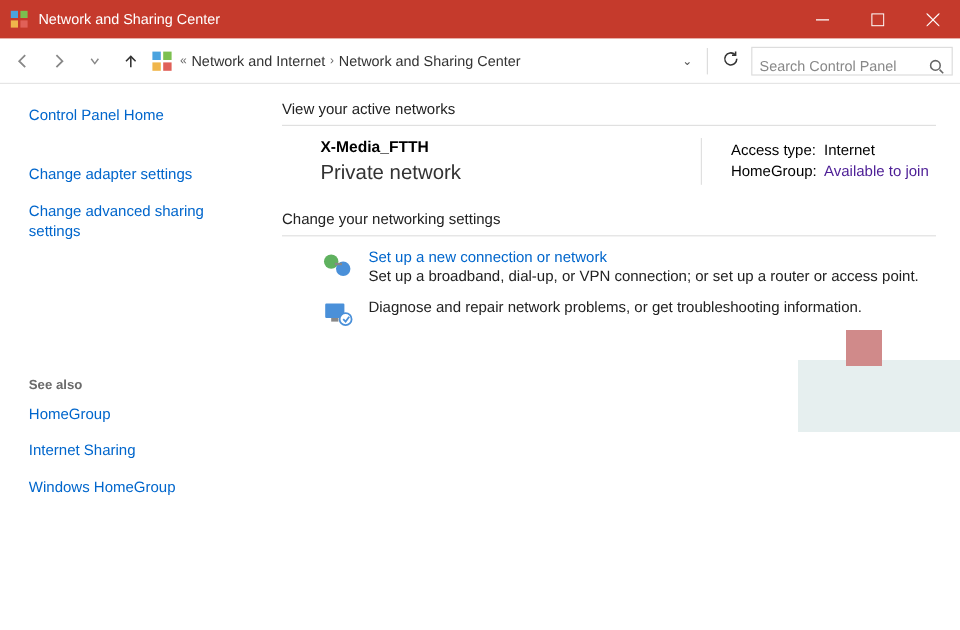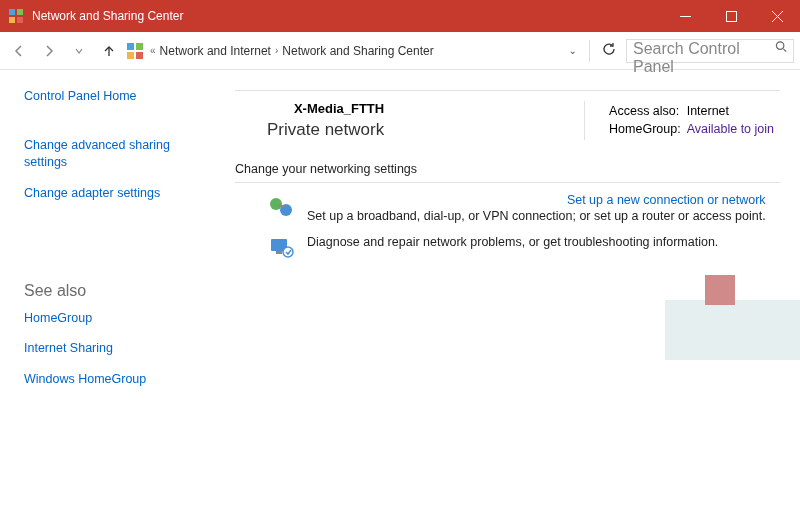--- a/index.html
+++ b/index.html
@@ -17,49 +17,49 @@
   .nav-btn { width: 26px; height: 26px; display:flex; align-items:center; justify-content:center; color:#888; }
   .nav-btn svg { stroke:#888; }
   .nav-btn.up svg { stroke:#333; }
   .cp-icon { width:18px; height:18px; }
   .breadcrumb { font-size: 12px; color:#333; display:flex; align-items:center; gap:4px; flex:1; margin-left:2px;}
   .breadcrumb .chev { color:#666; font-size:10px; }
   .breadcrumb .bc-end { margin-left:auto; margin-right:6px; display:flex; align-items:center; gap:8px; }
   .dd { color:#555; font-size:10px; }
   .refresh svg { stroke:#333; }
   .divider-v { width:1px; height:22px; background:#ddd; margin:0 4px; }
-  .search { width: 168px; height:24px; border:1px solid #ddd; display:flex; align-items:flex-start; padding:0 6px; font-size:16px; color:#888; justify-content:space-between;}
+  .search { width: 168px; height:24px; border:1px solid #ddd; display:flex; align-items:flex-end; padding:0 6px; font-size:12px; color:#888; justify-content:space-between;}
   .search .ph { color:#888; }
   .search svg { stroke:#666; }
 
   
   .body { display:flex; height: calc(525px - 32px - 38px); }
   .sidebar { width: 215px; padding: 18px 0 0 24px; font-size: 12.5px; }
   .sidebar .link { color:#0066cc; margin-bottom: 14px; display:block; cursor:pointer; line-height:1.35; }
   .sidebar .cp-home { color:#0066cc; margin-bottom: 32px; }
-  .sidebar .seealso-hdr { color:#6b6b6b; font-size:16px; margin-top: 80px; margin-bottom:10px; }
+  .sidebar .seealso-hdr { color:#6b6b6b; font-size:11px; margin-top: 113px; margin-bottom:10px;font-weight:bold; }
 
   .main { flex:1; padding: 14px 20px 0 20px; position:relative; }
   .h1 { color:#1f6f46; font-size: 17px; font-weight:400; margin-bottom: 14px; }
   .sub { font-size: 12.5px; color:#222; margin-bottom: 6px; }
   .hr { border:0; border-top:1px solid #e0e0e0; margin: 6px 0 10px; }
 
   .netrow { display:flex; }
-  .netleft { padding-left: 32px; text-align: right; }
+  .netleft { padding-left: 32px; }
   .netleft .nm { font-weight:600; font-size:13px; margin-bottom:4px; }
   .netleft .type { font-size:17px; color:#333; }
   .netright { margin-left:auto; border-left:1px solid #e0e0e0; padding-left: 22px; font-size:12.5px; }
   .netright table td { padding: 1px 4px 1px 0; vertical-align:top; }
   .netright .lk { color:#4c1d95; cursor:pointer; }
   .sig { display:inline-block; width:12px; height:10px; margin-right:2px; position:relative; }
   .sig span { position:absolute; bottom:0; width:2px; background:#39a24a; }
   .sig .b1{height:3px;left:0;} .sig .b2{height:5px;left:3px;} .sig .b3{height:7px;left:6px;} .sig .b4{height:9px;left:9px;}
 
   .sect { font-size:12.5px; margin-top: 22px; }
-  .opt { display:flex; gap:12px; padding-left: 32px; margin-top:10px;text-align:right; }
+  .opt { display:flex; gap:12px; padding-left: 32px; margin-top:10px; }
   .opt .ico { width:28px; height:28px; flex-shrink:0; }
   .opt .ttl { color:#0066cc; font-size:12.5px; cursor:pointer; }
   .opt .desc { font-size:12.5px; color:#222; margin-top:2px; }
 
   
   .blurbox { position:absolute; background:#e6efef; }
   .blurbox.a { left:450px; top:230px; width:320px; height:60px; }
   .pix { position:absolute; }
   .pix.p1 { left:490px; top:205px; width:30px; height:30px; background:#d08a8a; }
 </style>
@@ -143,43 +143,44 @@
     <svg width="13" height="13" viewBox="0 0 13 13" fill="none" stroke-width="1.3">
         <circle cx="5.5" cy="5.5" r="4"></circle>
         <line x1="9" y1="9" x2="12" y2="12"></line>
       </svg>
   </div>
 </div>
 
 <div class="body">
   <div class="sidebar">
     <span class="link cp-home">Control Panel Home</span>
+    <span class="link">Change adapter settings</span>
     <span class="link">Change advanced sharing settings</span>
-    <span class="link">Change adapter settings</span>
 
     <div class="seealso-hdr">See also</div>
     <span class="link">HomeGroup</span>
     <span class="link">Internet Sharing</span>
     <span class="link">Windows HomeGroup</span>
   </div>
 
   <div class="main">
 
+    <div class="sub">View your active networks</div>
     <hr class="hr">
 
     <div class="netrow">
       <div class="netleft">
         <div class="nm">X-Media_FTTH</div>
         <div class="type">Private network</div>
       </div>
       <div class="netright">
         <table>
           <tbody>
               <tr>
-            <td>Access also:</td>
+            <td>Access type:</td>
             <td>Internet</td>
           </tr>
           <tr>
             <td>HomeGroup:</td>
             <td><span class="lk">Available to join</span></td>
           </tr>
         </tbody>
           </table>
       </div>
     </div>

